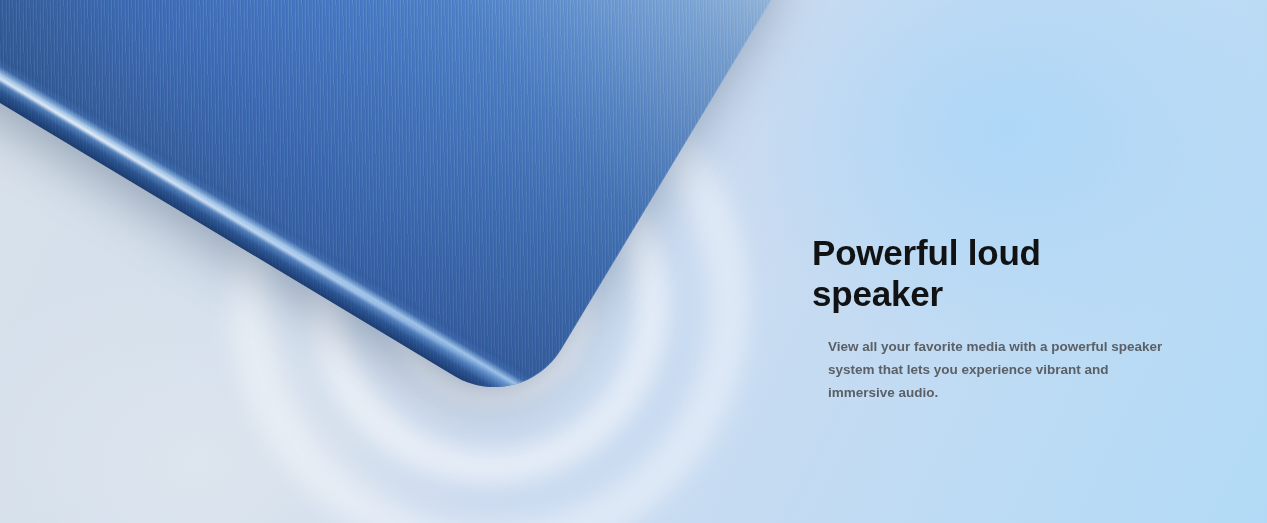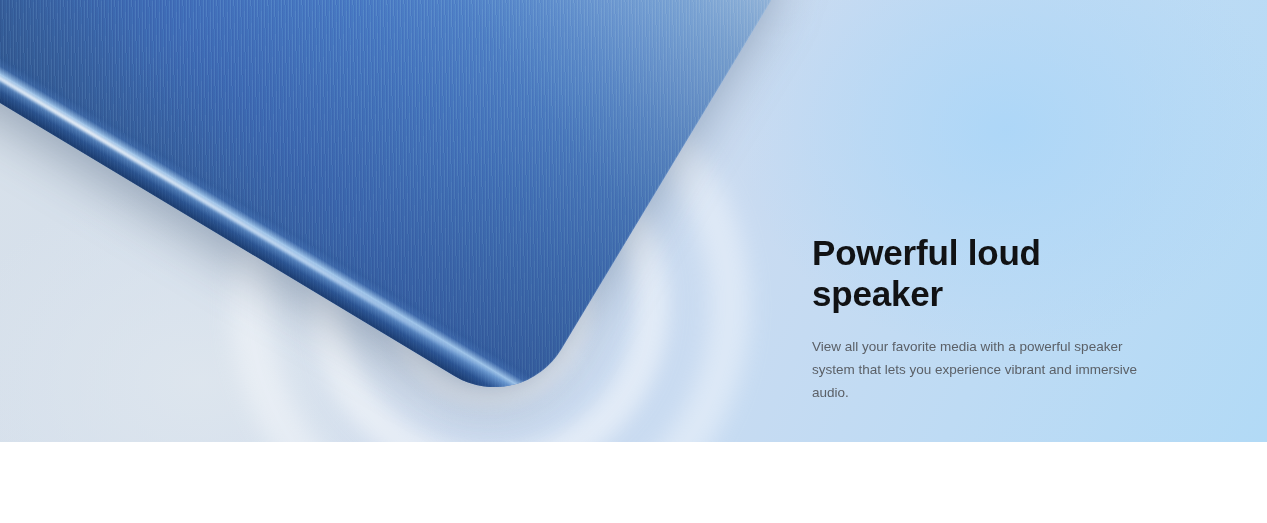--- a/index.html
+++ b/index.html
@@ -5,21 +5,21 @@
 <style>
   html, body {
     margin: 0;
     padding: 0;
     background: #ffffff;
   }
 
   .banner {
     position: relative;
     width: 1267px;
-    height: 442px;
+    height: 523px;
     overflow: hidden;
     font-family: "Liberation Sans", sans-serif;
     
     background:
       linear-gradient(115deg,
         #d8e1ea 0%,
         #d4dfec 22%,
         #cfdcee 40%,
         #c9dbf1 58%,
         #bedbf4 78%,
@@ -216,25 +216,25 @@
   .headline {
     margin: 0;
     color: #111214;
     font-size: 35px;
     line-height: 1.18;
     font-weight: 700;
     letter-spacing: -0.2px;
     max-width: 270px;
   }
   .subcopy {
-    margin: 20px 0 0 0;
+    margin: 20px 0 0 16px;
     color: #5b6067;
     font-size: 13.5px;
     line-height: 1.72;
-    font-weight: 400;
+    font-weight: 700;
     max-width: 338px;
   }
 </style>
 </head>
 <body>
 
 <div class="banner">
 
   <div class="bg-wash-tr"></div>
   <div class="bg-wash-bl"></div>

